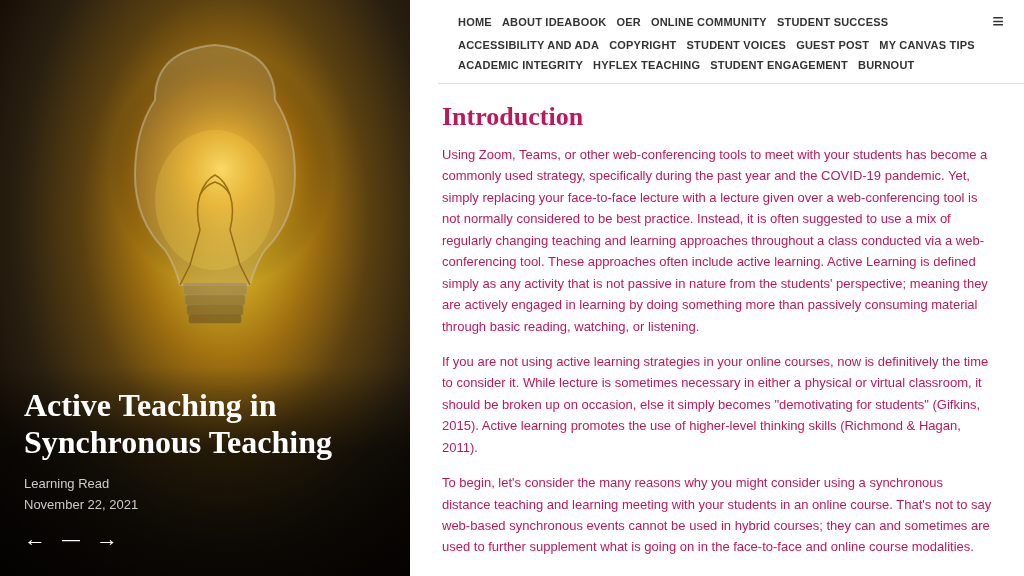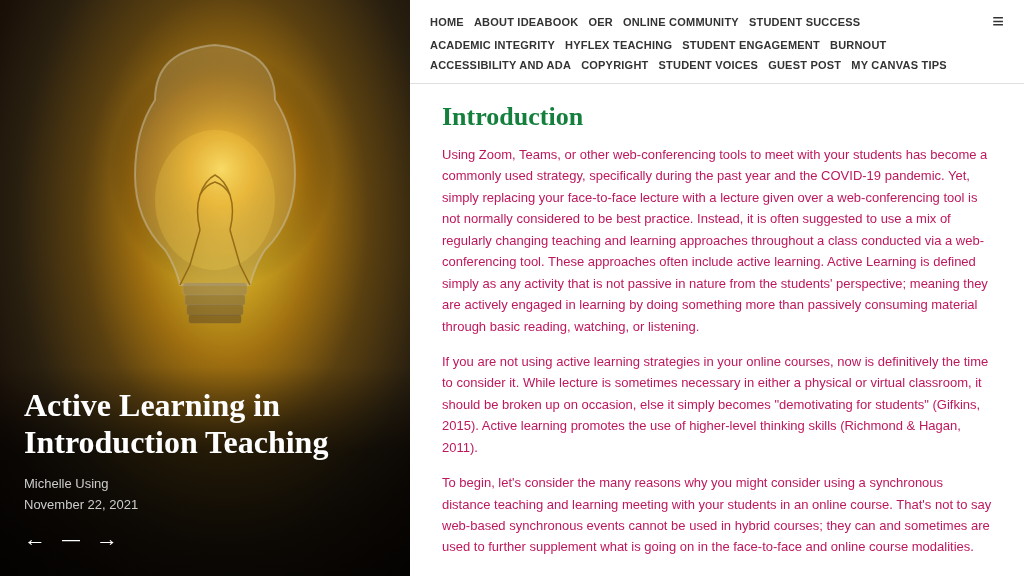--- a/index.html
+++ b/index.html
@@ -74,20 +74,21 @@
       display: flex;
       flex-direction: column;
       overflow: hidden;
     }
 
     
     .nav-bar {
       padding: 10px 20px 6px 20px;
       border-bottom: 1px solid #e0e0e0;
       flex-shrink: 0;
+      margin-left: 28px;
     }
     .nav-row {
       display: flex;
       align-items: center;
       gap: 0;
       margin-bottom: 4px;
       flex-wrap: nowrap;
     }
     .nav-item {
       font-size: 11px;
@@ -111,21 +112,21 @@
 
     
     .content-area {
       flex: 1;
       padding: 18px 32px 16px 32px;
       overflow-y: auto;
     }
     .intro-title {
       font-size: 26px;
       font-weight: 700;
-      color: #15803d;
+      color: #be185d;
       font-family: Georgia, serif;
       margin-bottom: 12px;
     }
     .content-paragraph {
       font-size: 13px;
       color: #be185d;
       line-height: 1.65;
       margin-bottom: 14px;
       font-family: Arial, sans-serif;
     }
@@ -164,23 +165,23 @@
 
     <rect x="183" y="283" width="64" height="12" rx="3" fill="rgba(150,130,90,0.6)" stroke="rgba(180,160,110,0.5)" stroke-width="1"></rect>
     <rect x="185" y="295" width="60" height="10" rx="2" fill="rgba(130,110,70,0.6)" stroke="rgba(160,140,90,0.5)" stroke-width="1"></rect>
     <rect x="187" y="305" width="56" height="10" rx="2" fill="rgba(110,90,55,0.55)" stroke="rgba(140,120,75,0.5)" stroke-width="1"></rect>
     <rect x="189" y="315" width="52" height="8" rx="2" fill="rgba(90,70,40,0.5)" stroke="rgba(120,100,60,0.4)" stroke-width="1"></rect>
 
     <rect x="0" y="360" width="410" height="216" fill="rgba(0,0,0,0)"></rect>
   </svg>
 
   <div class="left-overlay">
-    <h1 class="article-title">Active Learning in Introduction Teaching</h1>
+    <h1 class="article-title">Active Teaching in Synchronous Teaching</h1>
     <div class="author-date">
-      <div>Michelle Using</div>
+      <div>Learning Read</div>
       <div>November 22, 2021</div>
     </div>
     <div class="nav-arrows">
       <span class="arrow-left">←</span>
       <span class="arrow-separator">—</span>
       <span class="arrow-right">→</span>
     </div>
   </div>
 </div>
 
@@ -189,31 +190,31 @@
   <div class="nav-bar">
     <div class="nav-row nav-row-1">
       <span class="nav-item">HOME</span>
       <span class="nav-item">ABOUT IDEABOOK</span>
       <span class="nav-item">OER</span>
       <span class="nav-item">ONLINE COMMUNITY</span>
       <span class="nav-item">STUDENT SUCCESS</span>
       <span class="hamburger">≡</span>
     </div>
     <div class="nav-row">
-      <span class="nav-item">ACADEMIC INTEGRITY</span>
-      <span class="nav-item">HYFLEX TEACHING</span>
-      <span class="nav-item">STUDENT ENGAGEMENT</span>
-      <span class="nav-item">BURNOUT</span>
-    </div>
-    <div class="nav-row">
       <span class="nav-item">ACCESSIBILITY AND ADA</span>
       <span class="nav-item nav-item-copyright">COPYRIGHT</span>
       <span class="nav-item">STUDENT VOICES</span>
       <span class="nav-item">GUEST POST</span>
       <span class="nav-item">MY CANVAS TIPS</span>
+    </div>
+    <div class="nav-row">
+      <span class="nav-item">ACADEMIC INTEGRITY</span>
+      <span class="nav-item">HYFLEX TEACHING</span>
+      <span class="nav-item">STUDENT ENGAGEMENT</span>
+      <span class="nav-item">BURNOUT</span>
     </div>
   </div>
 
   <div class="content-area">
     <h2 class="intro-title">Introduction</h2>
     <p class="content-paragraph">Using Zoom, Teams, or other web-conferencing tools to meet with your students has become a commonly used strategy, specifically during the past year and the COVID-19 pandemic. Yet, simply replacing your face-to-face lecture with a lecture given over a web-conferencing tool is not normally considered to be best practice. Instead, it is often suggested to use a mix of regularly changing teaching and learning approaches throughout a class conducted via a web-conferencing tool. These approaches often include active learning. Active Learning is defined simply as any activity that is not passive in nature from the students' perspective; meaning they are actively engaged in learning by doing something more than passively consuming material through basic reading, watching, or listening.</p>
     <p class="content-paragraph">If you are not using active learning strategies in your online courses, now is definitively the time to consider it. While lecture is sometimes necessary in either a physical or virtual classroom, it should be broken up on occasion, else it simply becomes "demotivating for students" (Gifkins, 2015). Active learning promotes the use of higher-level thinking skills (Richmond &amp; Hagan, 2011).</p>
     <p class="content-paragraph">To begin, let's consider the many reasons why you might consider using a synchronous distance teaching and learning meeting with your students in an online course. That's not to say web-based synchronous events cannot be used in hybrid courses; they can and sometimes are used to further supplement what is going on in the face-to-face and online course modalities.</p>
   </div>
 

